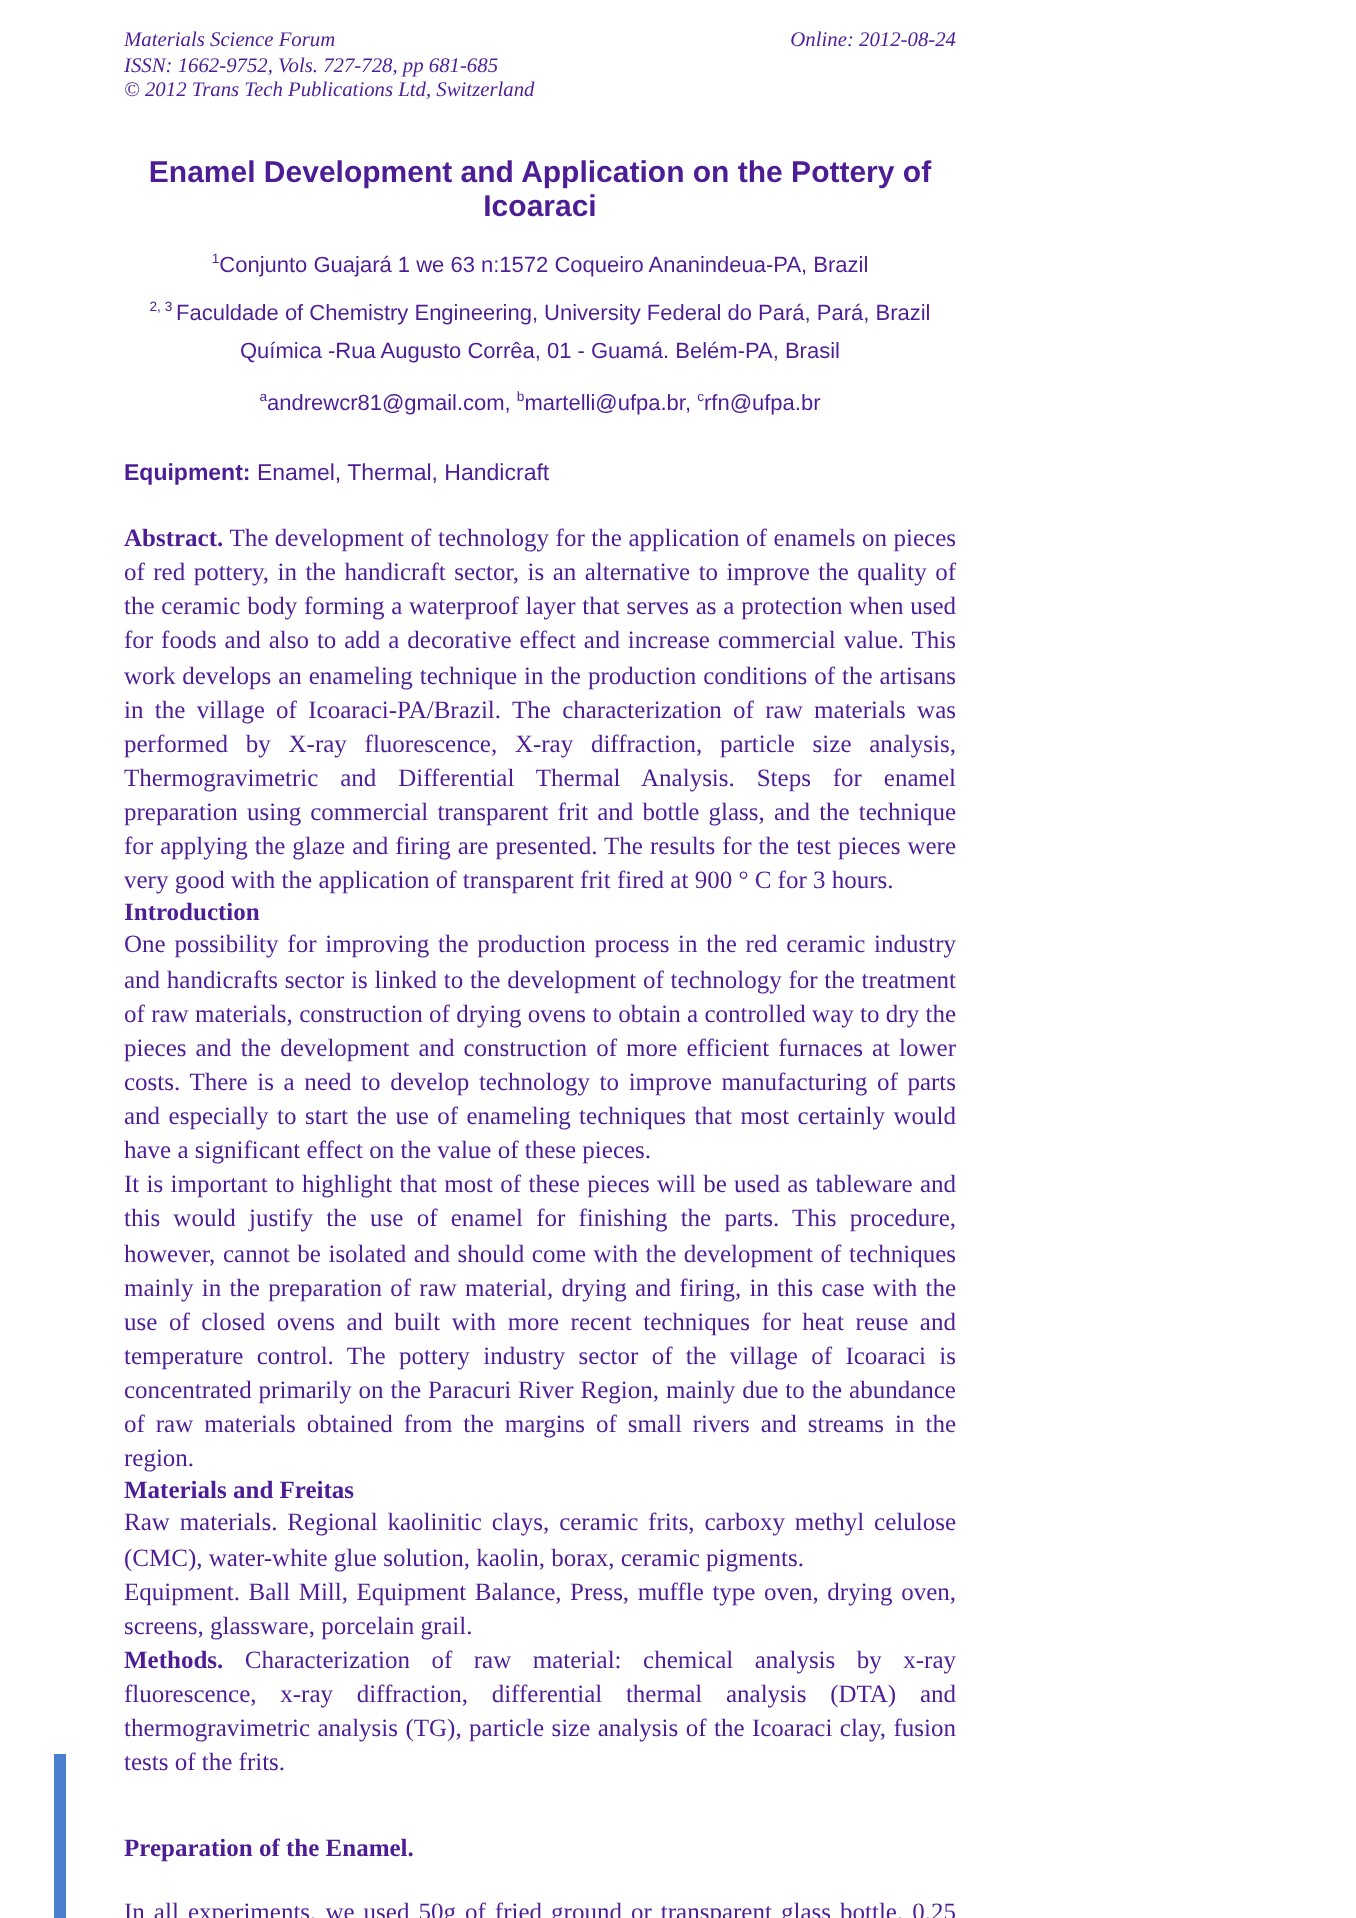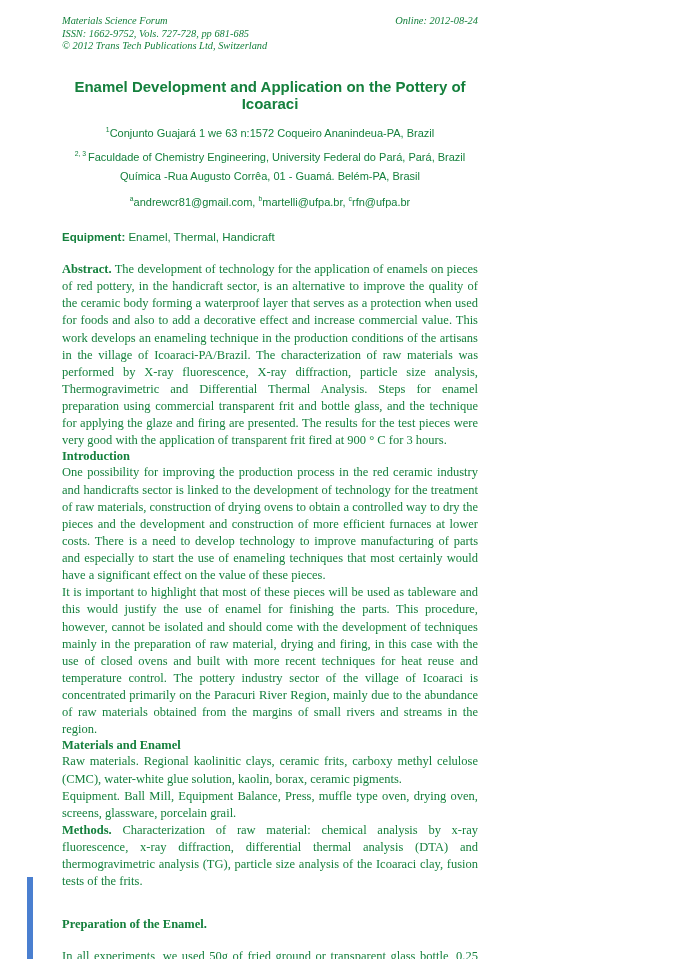--- a/index.html
+++ b/index.html
@@ -3,21 +3,21 @@
 <meta charset="utf-8">
 <style>
   * { margin: 0; padding: 0; box-sizing: border-box; }
   html, body { background: #ffffff; }
   .page {
     position: relative;
     width: 539px;
     height: 959px;
     background: #ffffff;
     overflow: hidden;
-    color: #15803d;
+    color: #4c1d95;
   }
   .content { padding: 15px 61px 0 62px; }
 
   .header {
     display: flex;
     justify-content: space-between;
     align-items: flex-start;
     font-family: "Liberation Serif", serif;
     font-style: italic;
     font-size: 10.4px;
@@ -111,21 +111,21 @@
     <div class="emails"><sup>a</sup><span>andrewcr81@gmail.com, </span><sup>b</sup><span>martelli@ufpa.br, </span><sup>c</sup><span>rfn@ufpa.br</span></div>
 
     <p class="keywords"><span class="kw-label">Equipment:</span><span> Enamel, Thermal, Handicraft</span></p>
 
     <p class="body-text abstract"><span class="bold">Abstract.</span><span> The development of technology for the application of enamels on pieces of red pottery, in the handicraft sector, is an alternative to improve the quality of the ceramic body forming a waterproof layer that serves as a protection when used for foods and also to add a decorative effect and increase commercial value. This work develops an enameling technique in the production conditions of the artisans in the village of Icoaraci-PA/Brazil. The characterization of raw materials was performed by X-ray fluorescence, X-ray diffraction, particle size analysis, Thermogravimetric and Differential Thermal Analysis. Steps for enamel preparation using commercial transparent frit and bottle glass, and the technique for applying the glaze and firing are presented. The results for the test pieces were very good with the application of transparent frit fired at 900 ° C for 3 hours.</span></p>
 
     <h2 class="section-heading">Introduction</h2>
     <p class="body-text">One possibility for improving the production process in the red ceramic industry and handicrafts sector is linked to the development of technology for the treatment of raw materials, construction of drying ovens to obtain a controlled way to dry the pieces and the development and construction of more efficient furnaces at lower costs. There is a need to develop technology to improve manufacturing of parts and especially to start the use of enameling techniques that most certainly would have a significant effect on the value of these pieces.</p>
     <p class="body-text">It is important to highlight that most of these pieces will be used as tableware and this would justify the use of enamel for finishing the parts. This procedure, however, cannot be isolated and should come with the development of techniques mainly in the preparation of raw material, drying and firing, in this case with the use of closed ovens and built with more recent techniques for heat reuse and temperature control. The pottery industry sector of the village of Icoaraci is concentrated primarily on the Paracuri River Region, mainly due to the abundance of raw materials obtained from the margins of small rivers and streams in the region.</p>
 
-    <h2 class="section-heading">Materials and Enamel</h2>
+    <h2 class="section-heading">Materials and Freitas</h2>
     <p class="body-text">Raw materials. Regional kaolinitic clays, ceramic frits, carboxy methyl celulose (CMC), water-white glue solution, kaolin, borax, ceramic pigments.</p>
     <p class="body-text">Equipment. Ball Mill, Equipment Balance, Press, muffle type oven, drying oven, screens, glassware, porcelain grail.</p>
     <p class="body-text"><span class="bold">Methods.</span><span> Characterization of raw material: chemical analysis by x-ray fluorescence, x-ray diffraction, differential thermal analysis (DTA) and thermogravimetric analysis (TG), particle size analysis of the Icoaraci clay, fusion tests of the frits.</span></p>
 
     <h2 class="section-heading prep-heading">Preparation of the Enamel.</h2>
     <p class="body-text prep-para">In all experiments, we used 50g of fried ground or transparent glass bottle, 0.25 mL of water, glue, 50 mL of distilled water, 1g of clay from the river and a certain amount of CMC, and all these ingredients mixed in porcelain grail. Throughout the experiments, this mixture was added to the calculated quantities of borax and pigment.</p>
 
   </div>
 </div>
 

